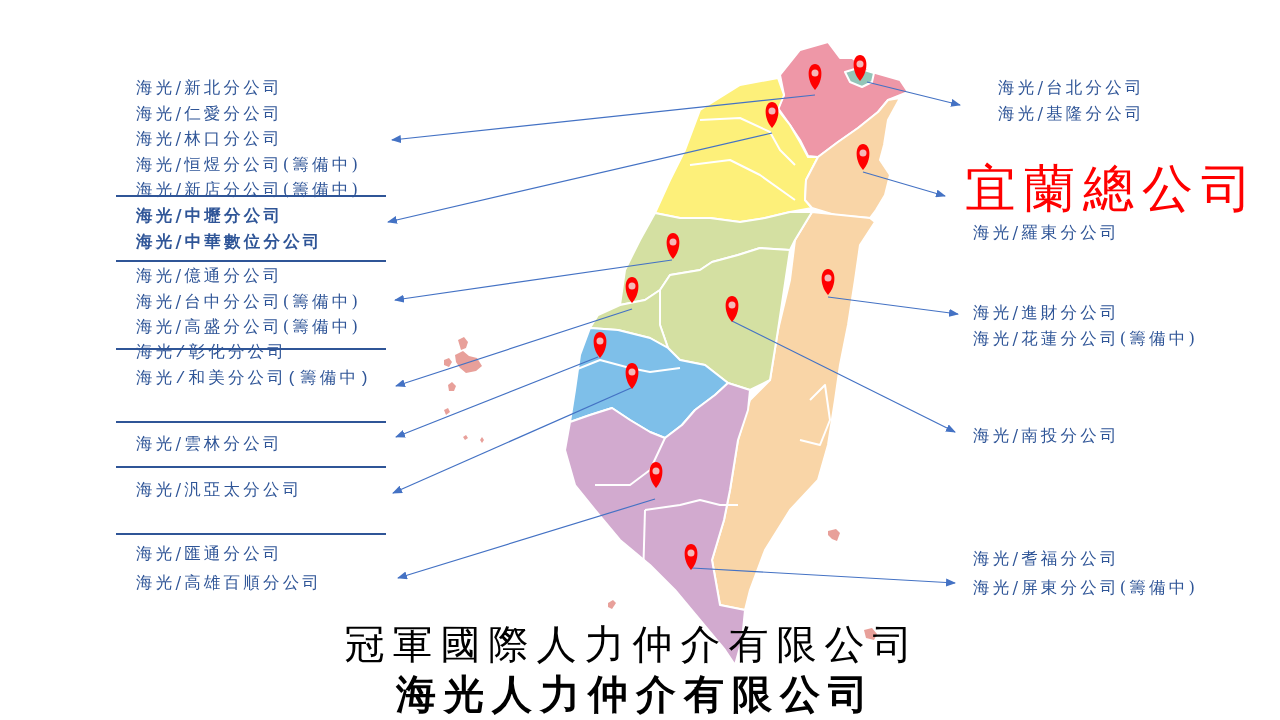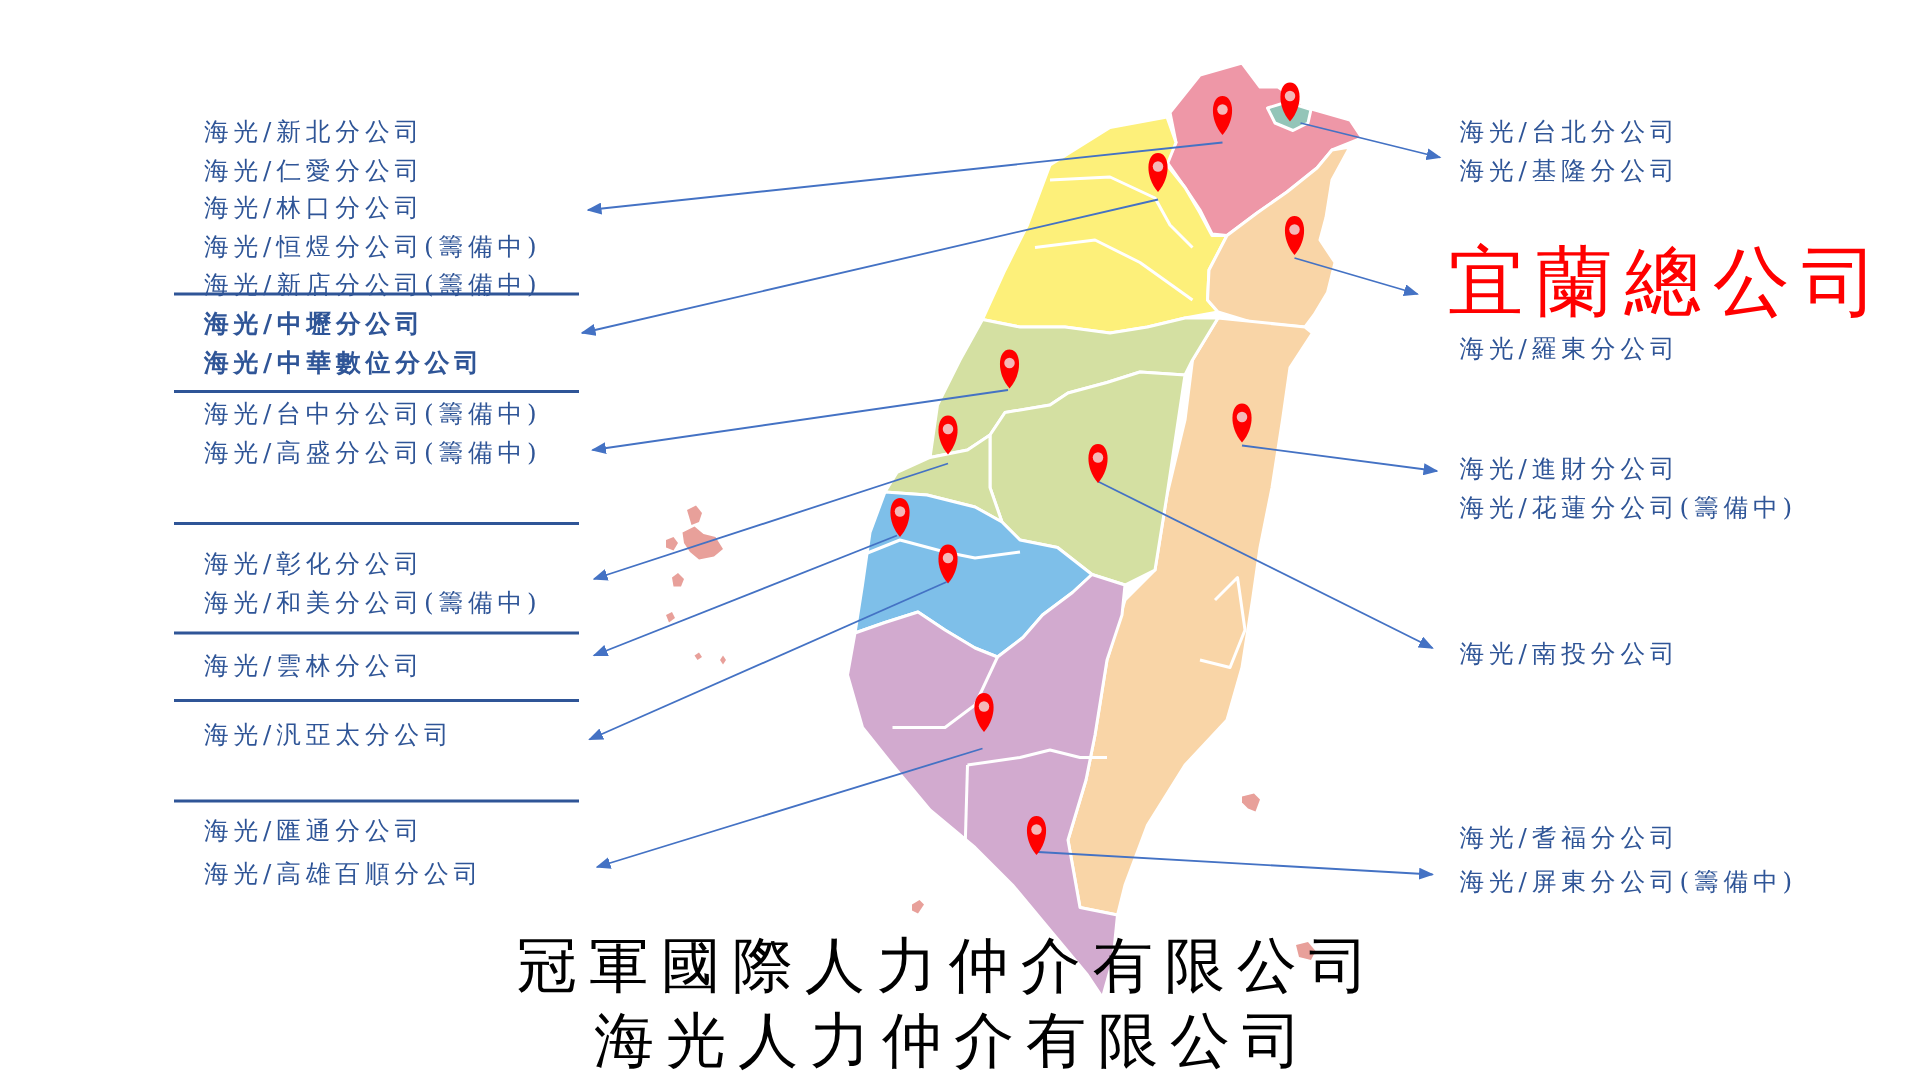--- a/index.html
+++ b/index.html
@@ -6,21 +6,21 @@
   body { width: 1280px; height: 720px; position: relative; overflow: hidden;
          font-family: "DejaVu Serif", "Liberation Serif", serif; }
   #map-svg { position: absolute; left: 0; top: 0; width: 1280px; height: 720px; }
   .branch-group { position: absolute; left: 136px; }
   .branch-line { font-size: 16.5px; letter-spacing: 3.2px; color: #2f5597; line-height: 25.5px; white-space: nowrap; }
   .sep { position: absolute; left: 116px; width: 270px; height: 2px; background: #2f5597; }
   .right-group { position: absolute; left: 973px; }
   .hq { position: absolute; left: 965px; top: 160px; font-size: 51px; color: #ff0000; letter-spacing: 8px; white-space: nowrap; line-height: 58px; }
   .footer { position: absolute; width: 1280px; left: 0; text-align: center; color: #000; white-space: nowrap; }
   .footer .l1 { position: absolute; left: 0; width: 1265px; top: 618px; font-size: 40px; letter-spacing: 8px; line-height: 52px; }
-  .footer .l2 { position: absolute; left: 0; width: 1272px; top: 668px; font-size: 40px; letter-spacing: 8px; line-height: 52px; }
+  .footer .l2 { position: absolute; left: 0; width: 1272px; top: 668px; font-size: 40px; letter-spacing: 8px; line-height: 52px; font-weight: bold; }
 </style>
 </head>
 <body>
 
 <svg id="map-svg" viewBox="0 0 1280 720" xmlns="http://www.w3.org/2000/svg">
   <defs>
     <marker id="arrowhead" markerWidth="10" markerHeight="8" refX="9" refY="4" orient="auto" markerUnits="userSpaceOnUse">
       <path d="M0,0 L10,4 L0,8 Z" fill="#4472c4"></path>
     </marker>
     <g id="pin">
@@ -113,47 +113,48 @@
 </div>
 <div class="sep" style="top:195px;"></div>
 
 <div class="branch-group" style="top:203px;font-weight:bold;">
   <div class="branch-line">海光/中壢分公司</div>
   <div class="branch-line">海光/中華數位分公司</div>
 </div>
 <div class="sep" style="top:260px;"></div>
 
 <div class="branch-group" style="top:263px;">
+  <div class="branch-line">海光/億通分公司</div>
   <div class="branch-line">海光/台中分公司(籌備中)</div>
   <div class="branch-line">海光/高盛分公司(籌備中)</div>
 </div>
 <div class="sep" style="top:348px;"></div>
 
-<div class="branch-group" style="top:363px;">
+<div class="branch-group" style="top:340px;font-family:Liberation Mono, monospace;">
   <div class="branch-line">海光/彰化分公司</div>
   <div class="branch-line">海光/和美分公司(籌備中)</div>
 </div>
 <div class="sep" style="top:421px;"></div>
 
 <div class="branch-group" style="top:431px;text-align:center;">
   <div class="branch-line">海光/雲林分公司</div>
 </div>
 <div class="sep" style="top:466px;"></div>
 
 <div class="branch-group" style="top:477px;">
   <div class="branch-line">海光/汎亞太分公司</div>
 </div>
 <div class="sep" style="top:533px;"></div>
 
 <div class="branch-group" style="top:541px;">
   <div class="branch-line">海光/匯通分公司</div>
   <div class="branch-line" style="margin-top:3px;">海光/高雄百順分公司</div>
 </div>
 
-<div class="right-group" style="top:75px;">
+<div class="right-group" style="top:75px;margin-left:25px;">
   <div class="branch-line">海光/台北分公司</div>
   <div class="branch-line">海光/基隆分公司</div>
 </div>
 
 <div class="hq">宜蘭總公司</div>
 
 <div class="right-group" style="top:220px;">
   <div class="branch-line">海光/羅東分公司</div>
 </div>
 

